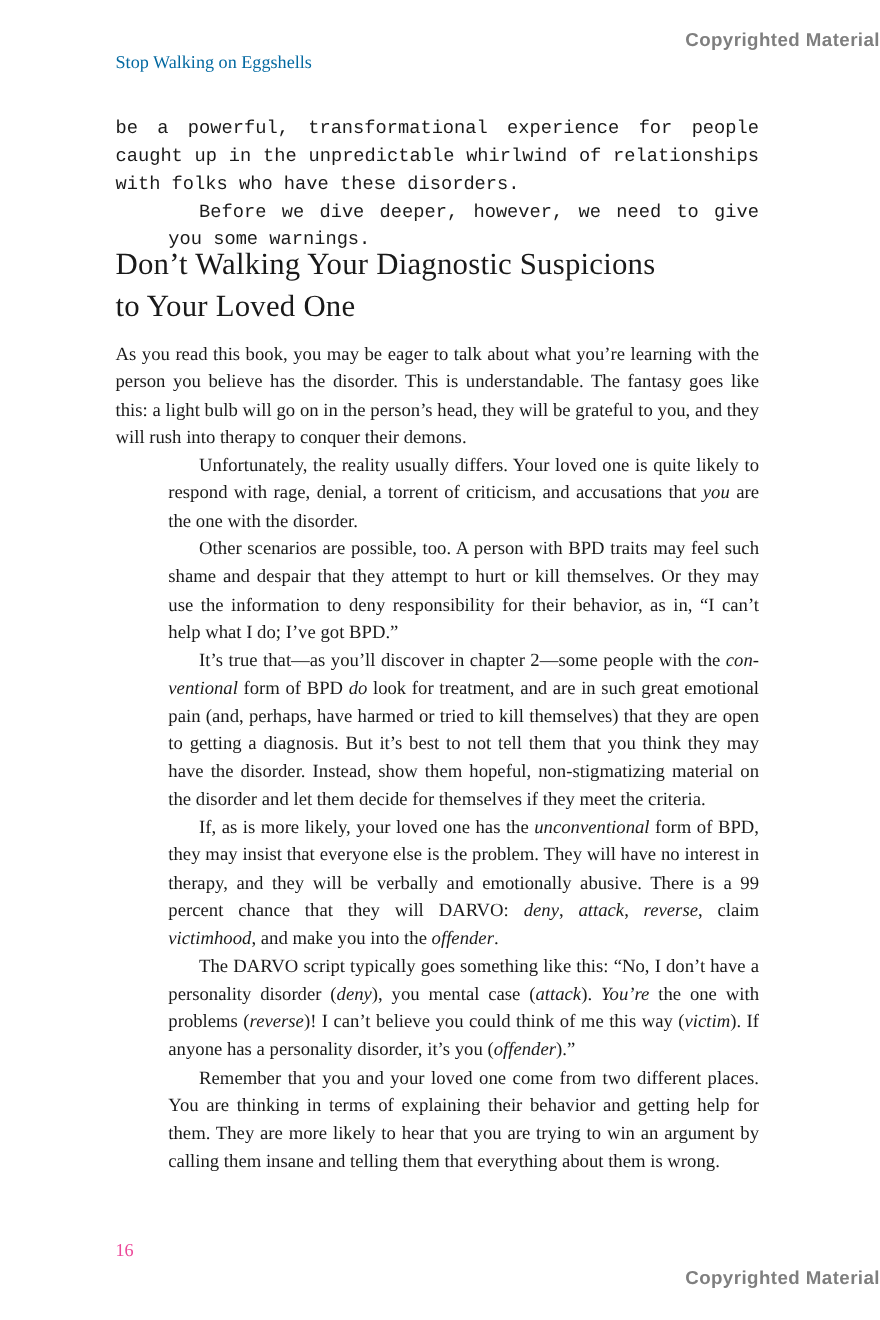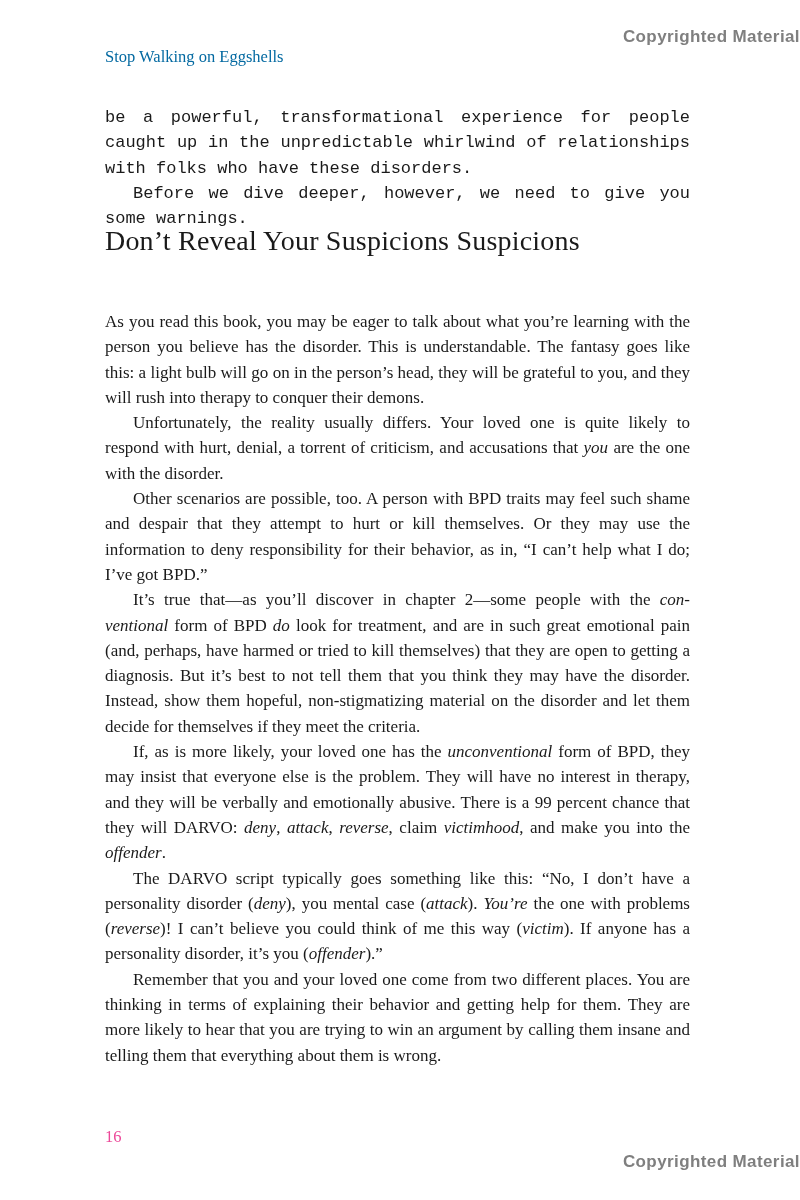--- a/index.html
+++ b/index.html
@@ -45,21 +45,21 @@
   .intro-paragraphs { top: 105px; font-family: Liberation Mono, monospace; }
   .section-paragraphs { top: 309px; }
   .text-block p {
     margin: 0;
     font-size: 17px;
     line-height: 25.3px;
     text-align: justify;
     hyphens: manual;
     -webkit-hyphens: manual;
   }
-  .text-block p.indent { text-indent: 28px; }
+  .text-block p.indent { text-indent: 28px; margin-left: 48px; }
   .chapter-heading {
     position: absolute;
     top: 222px;
     left: 105px;
     width: 650px;
     margin: 0;
     font-size: 28px;
     line-height: 38px;
     font-weight: normal;
     letter-spacing: 0.2px;
@@ -82,26 +82,27 @@
   <div class="copyright-notice copyright-top">Copyrighted Material</div>
 
   <div class="running-header">Stop Walking on Eggshells</div>
 
   <div class="text-block intro-paragraphs">
       <p class=""><span>be a powerful, transformational experience for people caught up in the unpre­dictable whirlwind of relationships with folks who have these disorders.</span></p>
       <p class="indent"><span>Before we dive deeper, however, we need to give you some warnings.</span></p>
     </div>
 
   <h1 class="chapter-heading">
-      <span class="heading-line">Don’t Reveal Your Suspicions Suspicions</span>
+      <span class="heading-line">Don’t Walking Your Diagnostic Suspicions</span>
+      <span class="heading-line">to Your Loved One</span>
     </h1>
 
   <div class="text-block section-paragraphs">
       <p class=""><span>As you read this book, you may be eager to talk about what you’re learning with the person you believe has the disorder. This is understandable. The fantasy goes like this: a light bulb will go on in the person’s head, they will be grateful to you, and they will rush into therapy to conquer their demons.</span></p>
-      <p class="indent"><span>Unfortunately, the reality usually differs. Your loved one is quite likely to respond with hurt, denial, a torrent of criticism, and accusations that </span><em>you</em><span> are the one with the disorder.</span></p>
+      <p class="indent"><span>Unfortunately, the reality usually differs. Your loved one is quite likely to respond with rage, denial, a torrent of criticism, and accusations that </span><em>you</em><span> are the one with the disorder.</span></p>
       <p class="indent"><span>Other scenarios are possible, too. A person with BPD traits may feel such shame and despair that they attempt to hurt or kill themselves. Or they may use the information to deny responsibility for their behavior, as in, “I can’t help what I do; I’ve got BPD.”</span></p>
       <p class="indent"><span>It’s true that—as you’ll discover in chapter 2—some people with the </span><em>con­ventional</em><span> form of BPD </span><em>do</em><span> look for treatment, and are in such great emotional pain (and, perhaps, have harmed or tried to kill themselves) that they are open to getting a diagnosis. But it’s best to not tell them that you think they may have the disorder. Instead, show them hopeful, non-stigmatizing material on the disorder and let them decide for themselves if they meet the criteria.</span></p>
       <p class="indent"><span>If, as is more likely, your loved one has the </span><em>unconventional</em><span> form of BPD, they may insist that everyone else is the problem. They will have no interest in therapy, and they will be verbally and emotionally abusive. There is a 99 percent chance that they will DARVO: </span><em>deny</em><span>, </span><em>attack</em><span>, </span><em>reverse</em><span>, claim </span><em>victimhood</em><span>, and make you into the </span><em>offender</em><span>.</span></p>
       <p class="indent"><span>The DARVO script typically goes something like this: “No, I don’t have a personality disorder (</span><em>deny</em><span>), you mental case (</span><em>attack</em><span>). </span><em>You’re</em><span> the one with problems (</span><em>reverse</em><span>)! I can’t believe you could think of me this way (</span><em>victim</em><span>). If anyone has a personality disorder, it’s you (</span><em>offender</em><span>).”</span></p>
       <p class="indent"><span>Remember that you and your loved one come from two different places. You are thinking in terms of explaining their behavior and getting help for them. They are more likely to hear that you are trying to win an argument by calling them insane and telling them that everything about them is wrong.</span></p>
     </div>
 
   <div class="page-number">16</div>
 
   <div class="copyright-notice copyright-bottom">Copyrighted Material</div>

